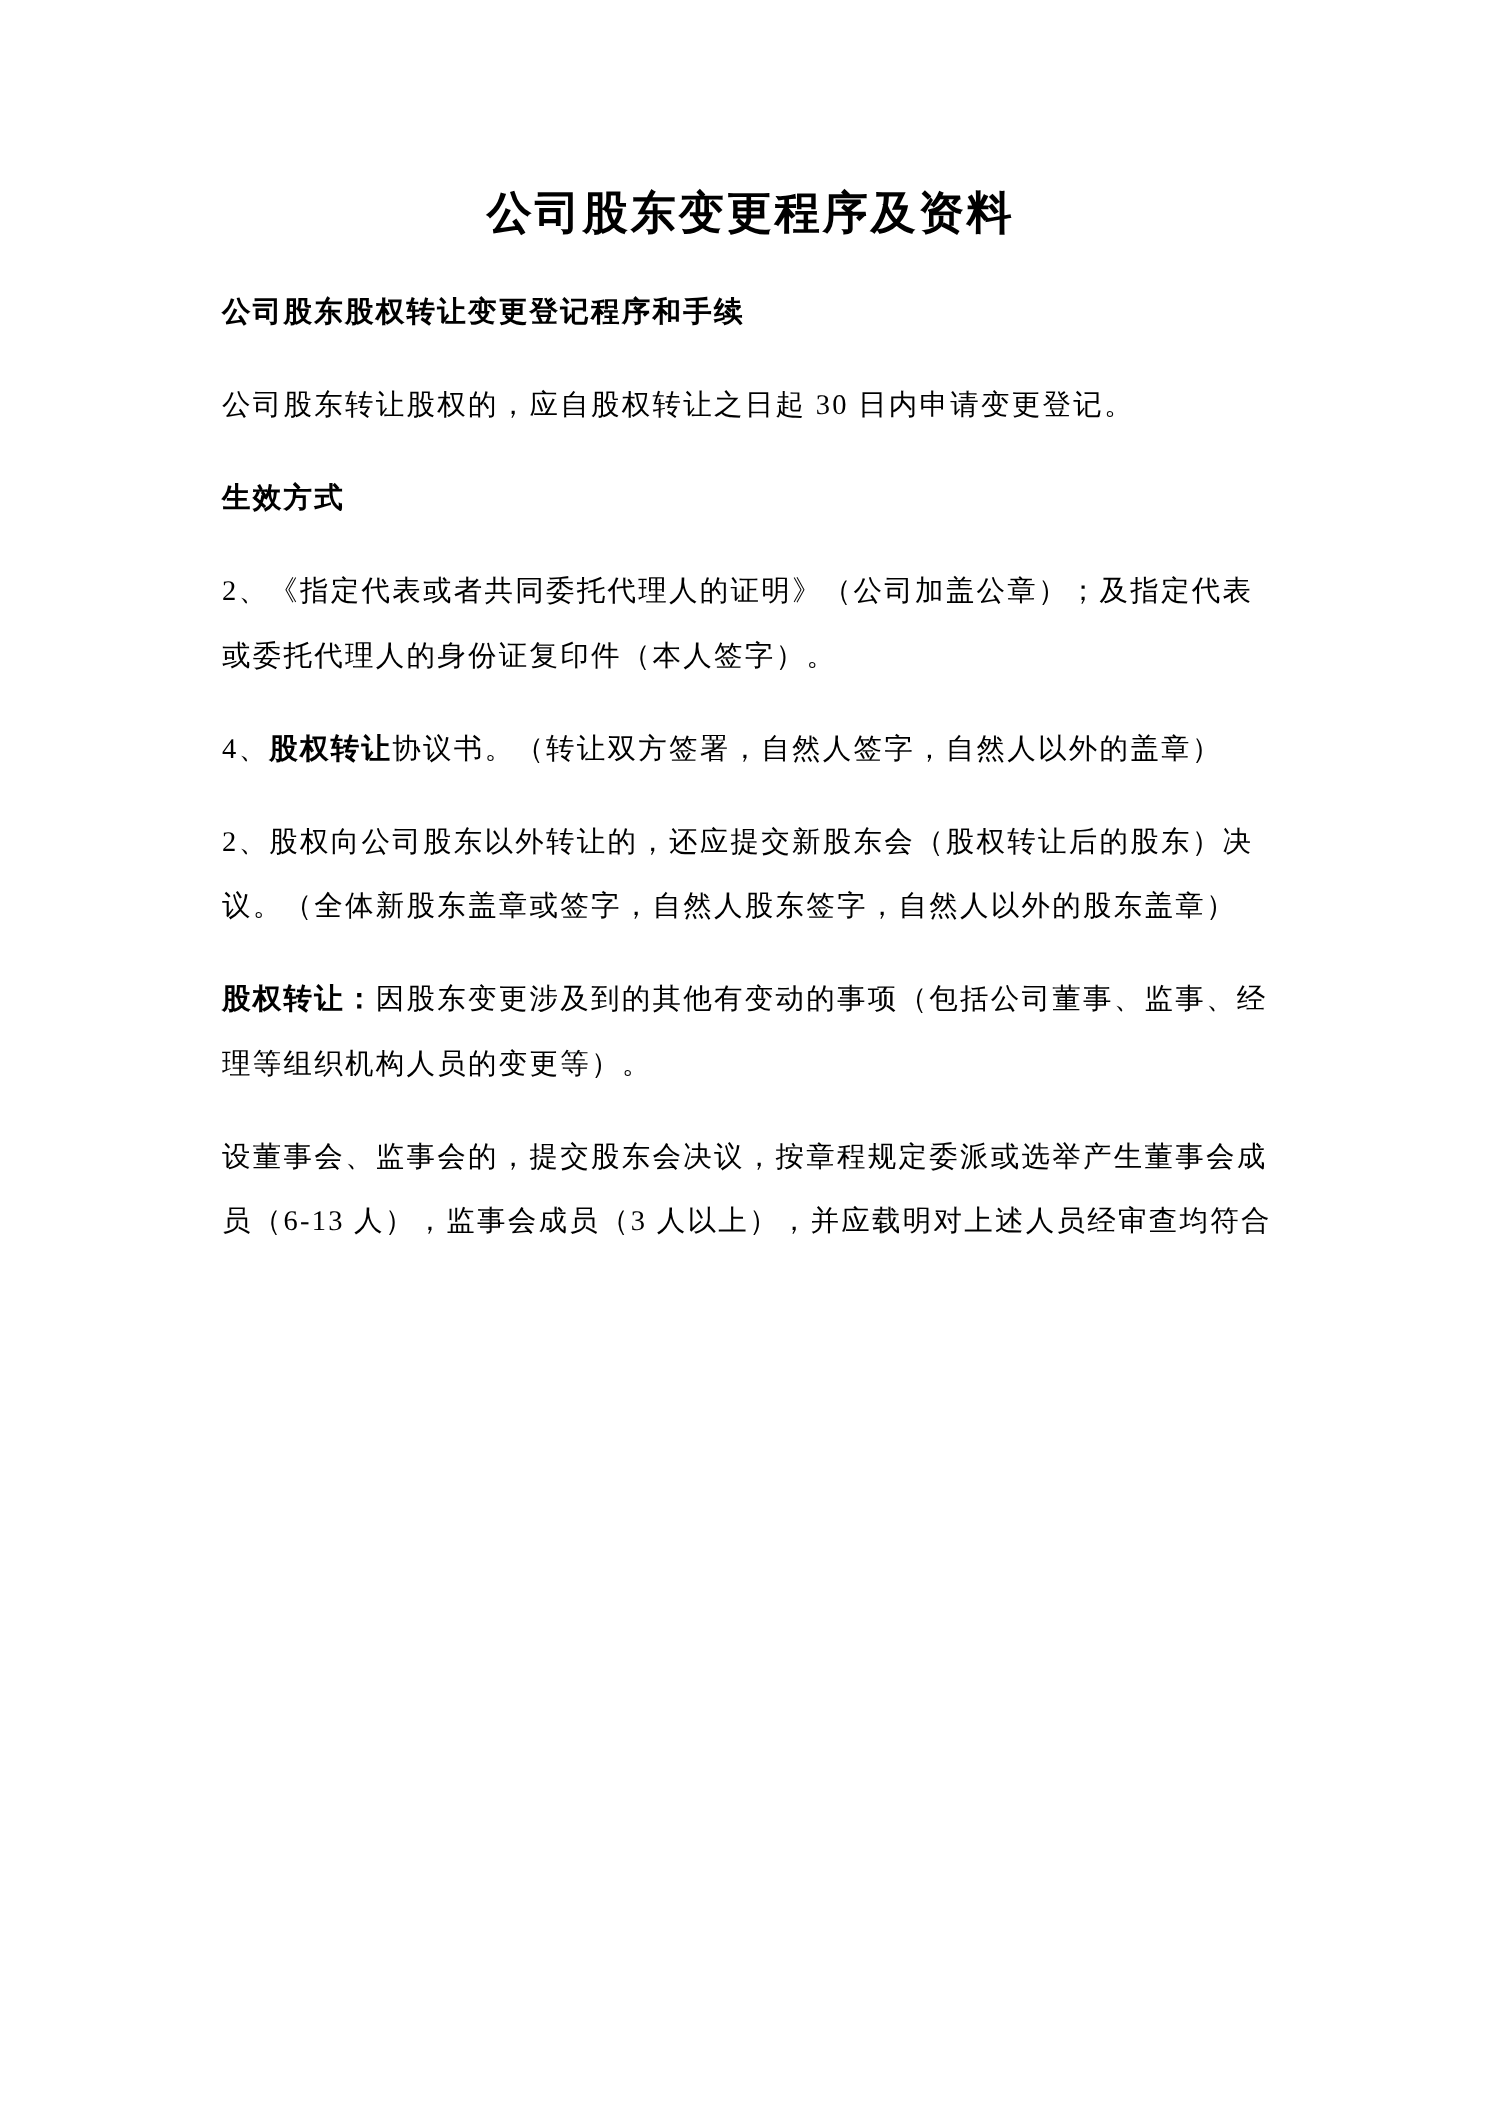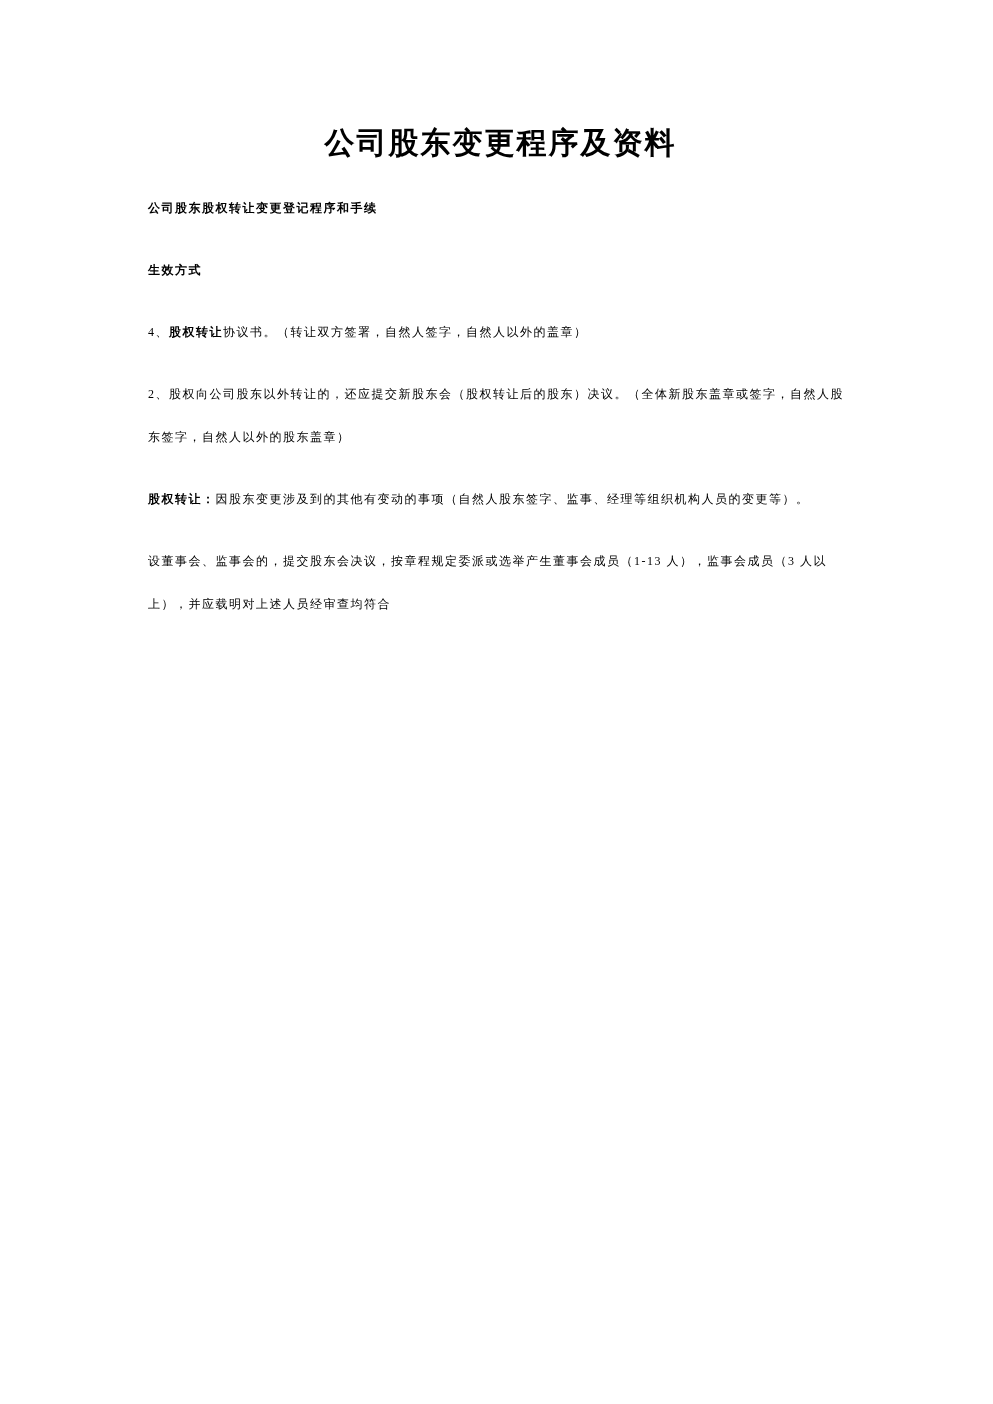--- a/index.html
+++ b/index.html
@@ -22,36 +22,38 @@
   .doc-title {
     margin: 0 0 22px 0;
     font-size: 30px;
     line-height: 45px;
     font-weight: bold;
     text-align: center;
     letter-spacing: 2px;
   }
   .doc-body p {
     margin: 19px 0;
-    font-size: 12px;
+    font-size: 19px;
     line-height: 43px;
     letter-spacing: 1.5px;
     text-align: left;
     word-break: break-all;
   }
   .doc-body p:first-child { margin-top: 0; }
   .seg-bold { font-weight: bold; }
   .seg-red  { color: var(--red, #ff0000); }
 </style>
 </head>
 <body>
 
 <div class="page" style="--red: #ff0000;">
   <h1 class="doc-title">公司股东变更程序及资料</h1>
   <div class="doc-body" id="doc-body">
       <p><span class="seg-bold">公司股东股权转让变更登记程序和手续</span></p>
+      <p><span>公司股东转让股权的，应自股权转让之日起 30 日内申请变更登记。</span></p>
       <p><span class="seg-bold">生效方式</span></p>
+      <p><span>2、《指定代表或者共同委托代理人的证明》（公司加盖公章）；及指定代表或委托代理人的身份证复印件（本人签字）。</span></p>
       <p><span>4、</span><span class="seg-bold">股权转让</span><span>协议书。（转让双方签署，自然人签字，自然人以外的盖章）</span></p>
       <p><span>2、股权向公司股东以外转让的，还应提交新股东会（股权转让后的股东）决议。（全体新股东盖章或签字，自然人股东签字，自然人以外的股东盖章）</span></p>
-      <p><span class="seg-bold">股权转让：</span><span>因股东变更涉及到的其他有变动的事项（自然人股东签字、监事、经理等组织机构人员的变更等）。</span></p>
-      <p><span>设董事会、监事会的，提交股东会决议，按章程规定委派或选举产生董事会成员（1-13 人），监事会成员（3 人以上），并应载明对上述人员经审查均符合</span></p>
+      <p><span class="seg-bold">股权转让：</span><span>因股东变更涉及到的其他有变动的事项（包括公司董事、监事、经理等组织机构人员的变更等）。</span></p>
+      <p><span>设董事会、监事会的，提交股东会决议，按章程规定委派或选举产生董事会成员（6-13 人），监事会成员（3 人以上），并应载明对上述人员经审查均符合</span></p>
     </div>
 </div>
 
 </body></html>

